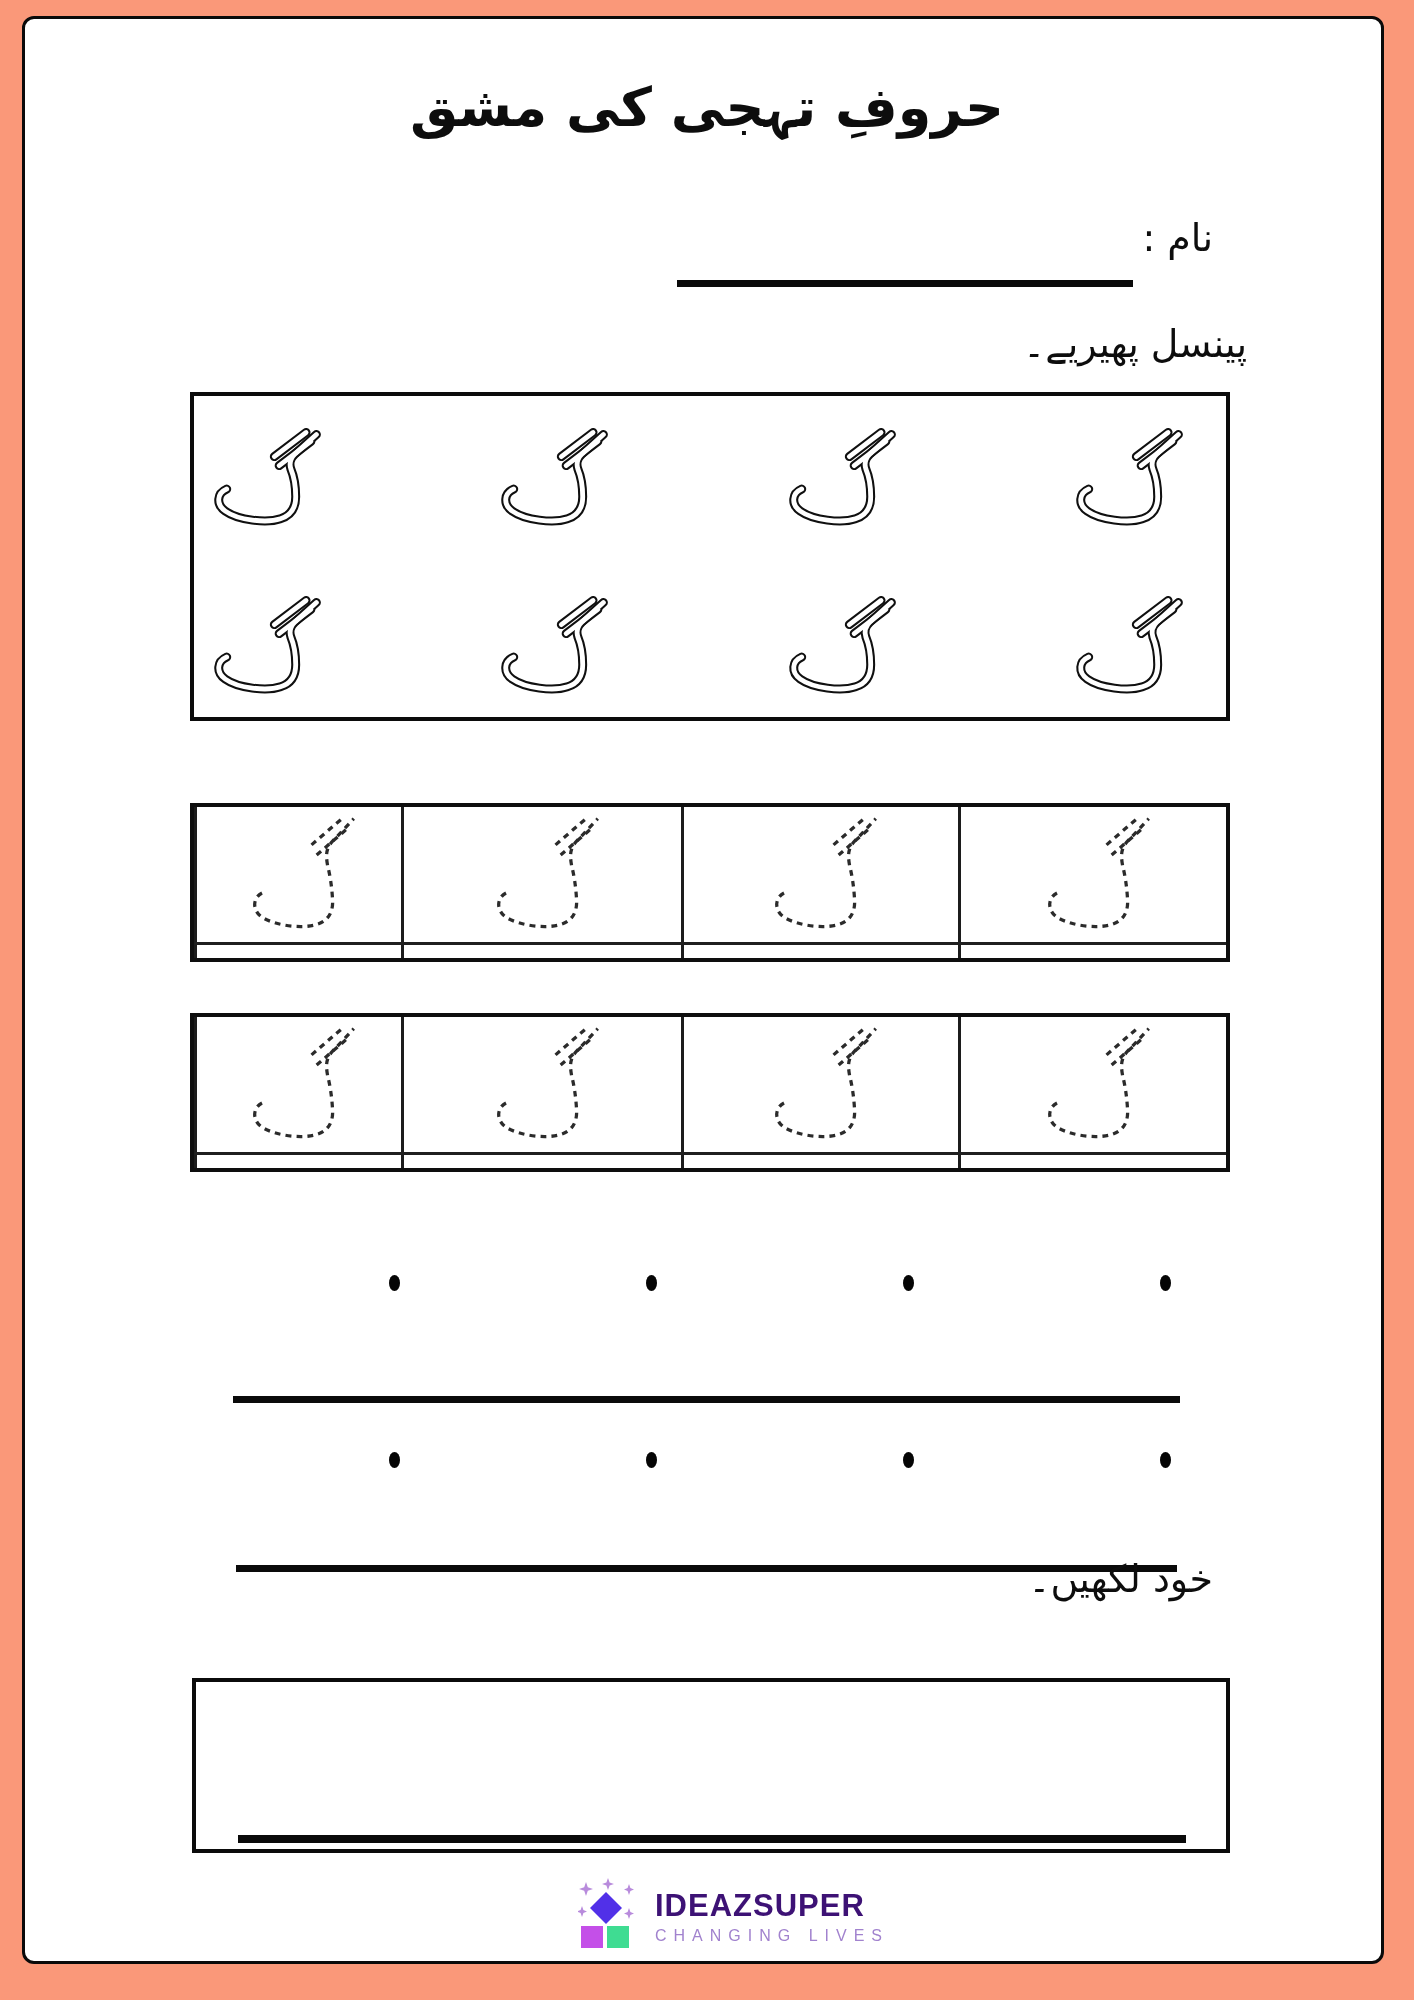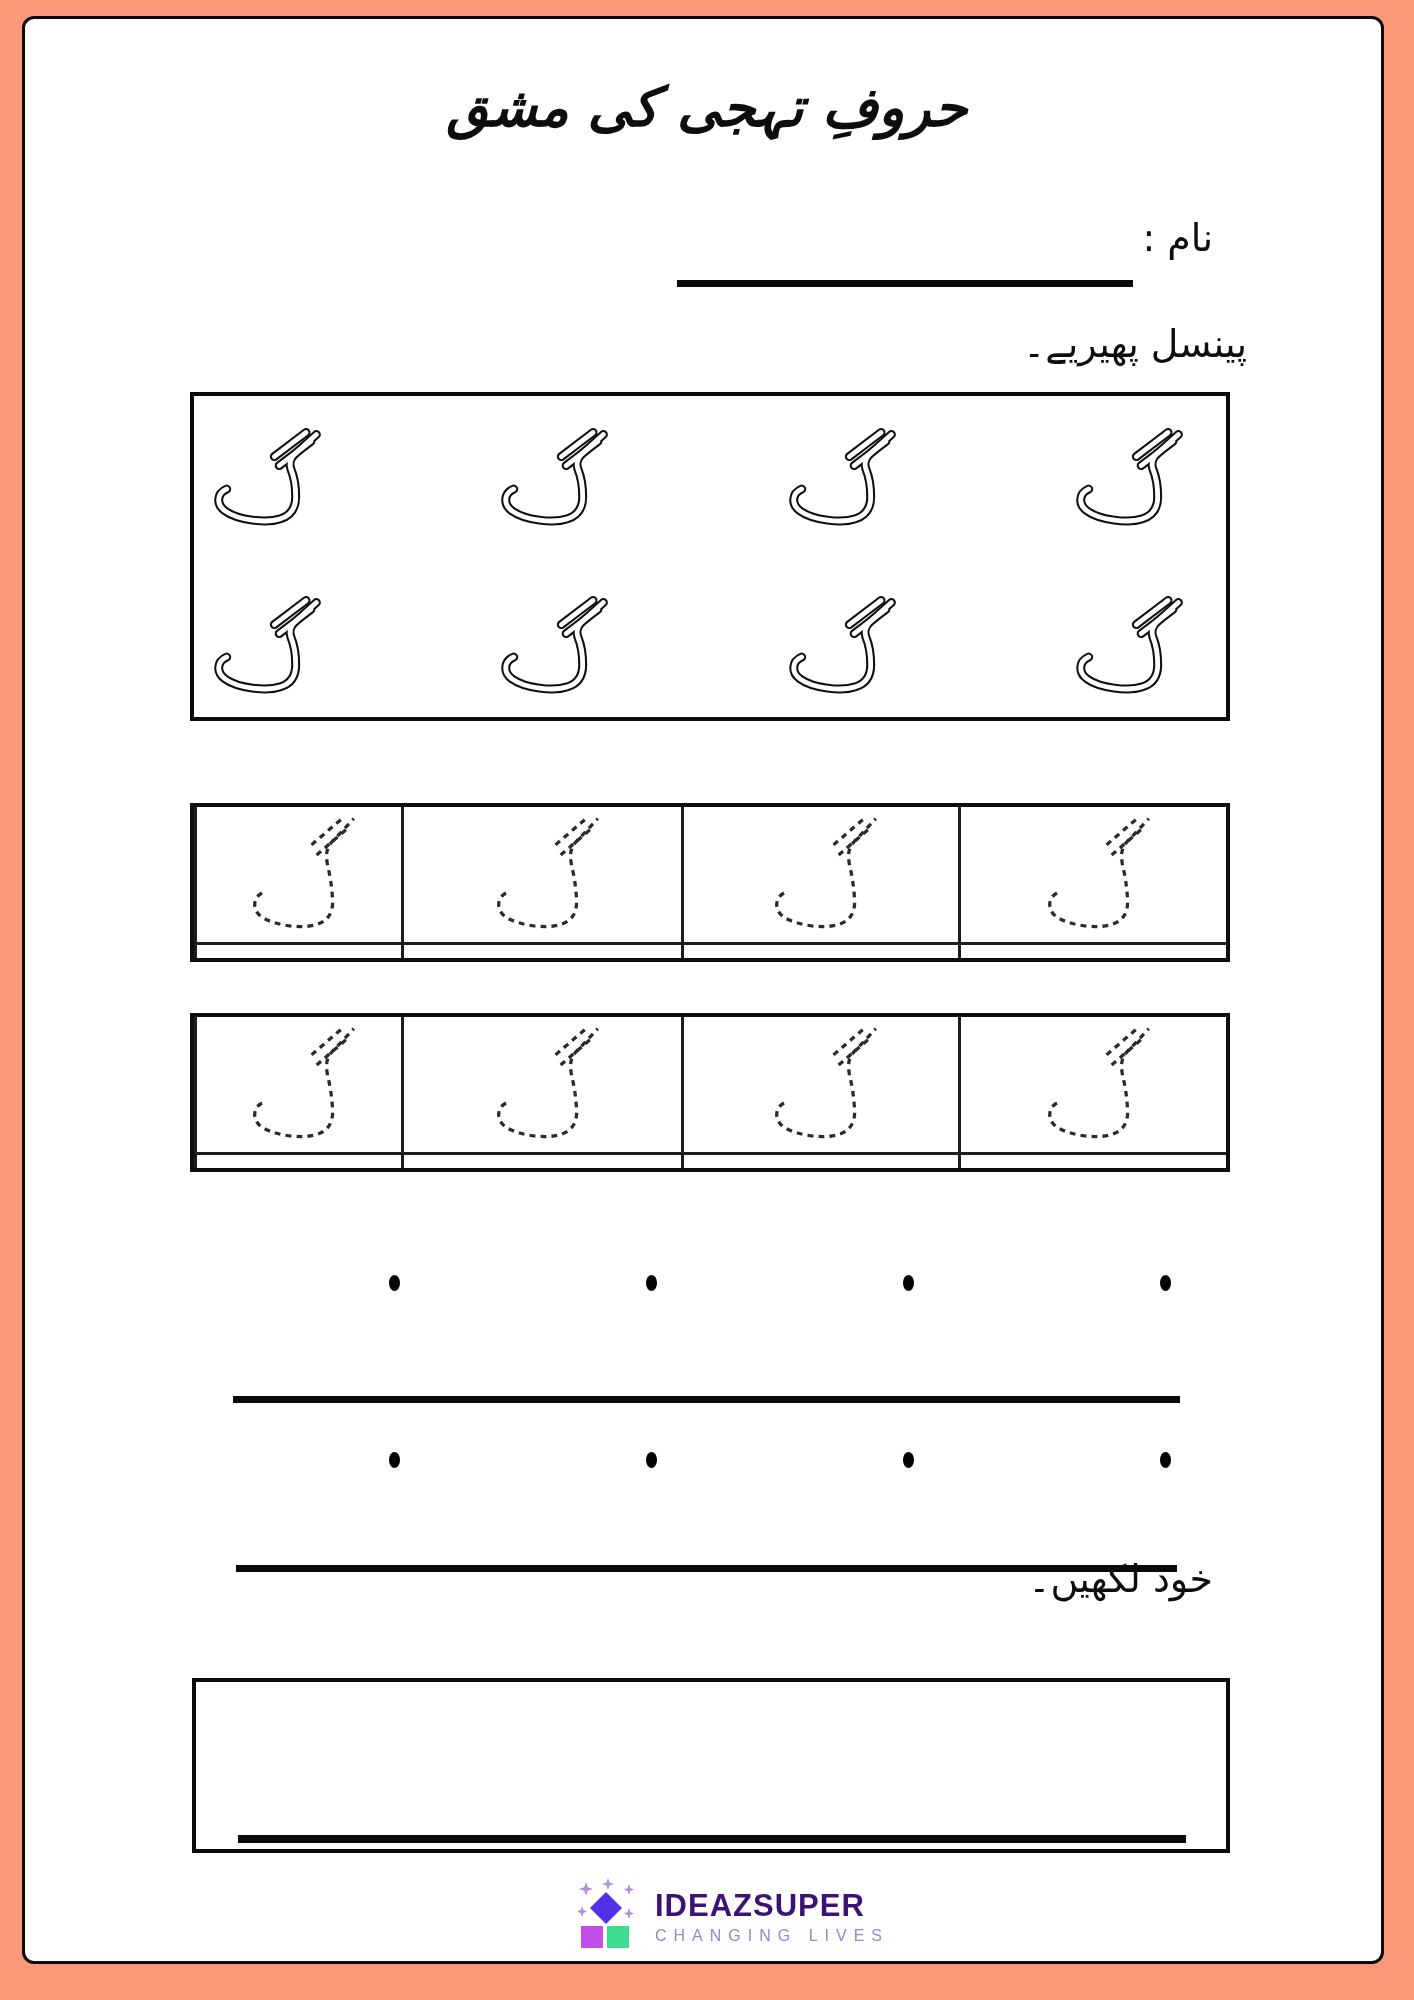--- a/index.html
+++ b/index.html
@@ -2,21 +2,21 @@
 <html style="--c-frame: #FA9879; --c-ink: #0d0d0d; --c-logo-dark: #3D1275; --c-logo-diamond: #5130E8; --c-logo-star: #B88BDC; --c-logo-magenta: #C44FE8; --c-logo-green: #3FDC92; --c-logo-light-text: #A182CE;"><head>
 <meta charset="utf-8">
 <style>
   html,body{margin:0;padding:0;}
   body{font-family:"DejaVu Sans",sans-serif;}
   .canvas{position:relative;width:1414px;height:2000px;background:var(--c-frame,#FA9879);overflow:hidden;}
   .page{position:absolute;left:22px;top:16px;width:1362px;height:1948px;background:#ffffff;
         border:3px solid #0a0a0a;border-radius:12px;box-sizing:border-box;}
   .urdu{direction:rtl;color:#0d0d0d;white-space:nowrap;}
   .title{position:absolute;left:0;top:76px;width:1414px;text-align:center;
-         font-size:54px;font-weight:bold;letter-spacing:1px;font-style:italic;}
+         font-size:54px;font-weight:bold;letter-spacing:1px;}
   .name-label{position:absolute;right:201px;top:216px;font-size:38px;margin-left:48px;}
   .name-line{position:absolute;left:677px;top:280px;width:456px;height:7px;background:#0a0a0a;}
   .instr{position:absolute;font-size:38px;text-align:center;}
   .instr-trace{right:167px;top:322px;}
   .instr-connect{right:174px;top:740px;}
   .instr-startdot{right:174px;top:1182px;}
   .instr-self{right:201px;top:1557px;}
 
   .trace-box{position:absolute;left:190px;top:392px;width:1040px;height:329px;
              border:4px solid #0b0b0b;box-sizing:border-box;}

